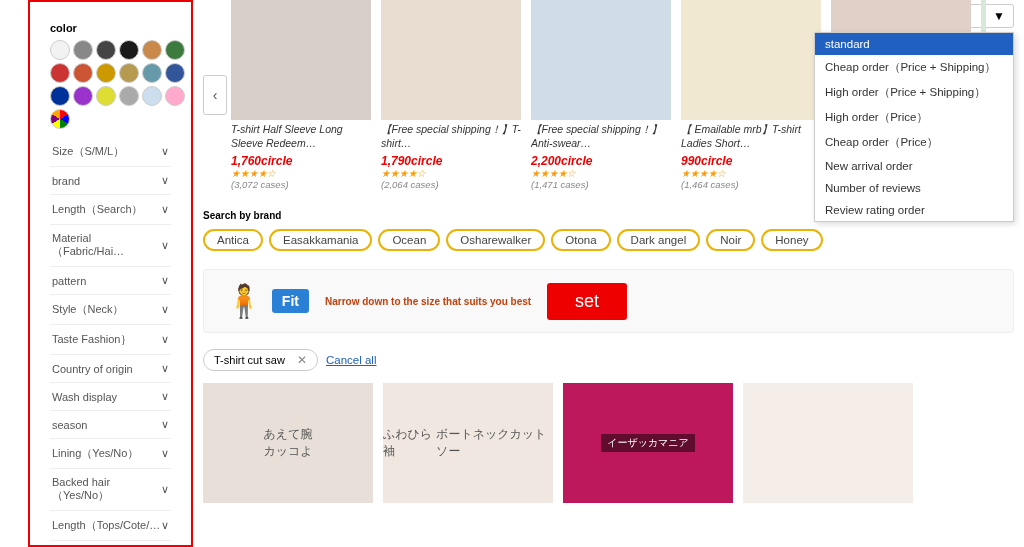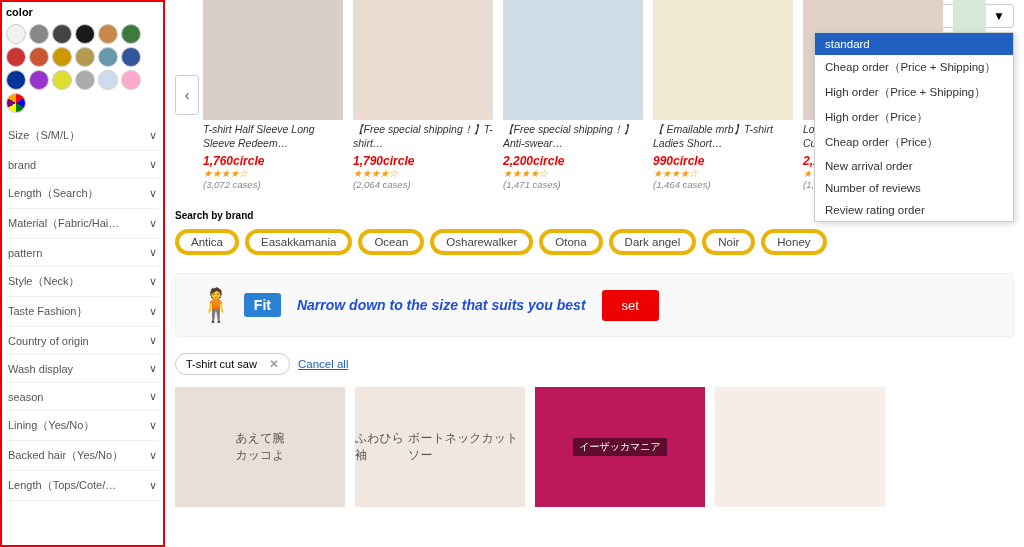--- a/index.html
+++ b/index.html
@@ -5,21 +5,22 @@
     * { box-sizing: border-box; margin: 0; padding: 0; }
     body { font-family: 'Meiryo', 'MS Gothic', sans-serif; font-size: 12px; background: #fff; overflow: hidden; }
     .page { display: flex; width: 1024px; height: 547px; overflow: hidden; }
 
     
     .sidebar {
       width: 165px;
       min-width: 165px;
       border: 2px solid #e00;
       overflow-y: auto;
-      padding: 4px;
+      padding: 20px;
+      margin-left: 28px;
     }
     .color-section { margin-bottom: 8px; }
     .color-section .section-title { font-size: 11px; font-weight: bold; margin-bottom: 6px; }
     .color-grid { display: grid; grid-template-columns: repeat(6, 20px); gap: 3px; }
     .color-swatch {
       width: 20px; height: 20px; border-radius: 50%; cursor: pointer; border: 1px solid #ccc;
     }
     .color-swatch.multi {
       background: conic-gradient(red 0deg 60deg, blue 60deg 120deg, green 120deg 180deg, yellow 180deg 240deg, purple 240deg 300deg, orange 300deg 360deg);
     }
@@ -51,39 +52,39 @@
     .product-title { font-size: 10.5px; color: #333; margin: 3px 0; line-height: 1.3; height: 28px; overflow: hidden; }
     .product-price { color: #e00; font-size: 12px; font-weight: bold; }
     .stars { color: #f90; font-size: 10px; }
     .review-count { color: #888; font-size: 9.5px; }
 
     
     .brand-section { padding: 8px 0; margin-bottom: 8px; }
     .brand-title { font-size: 10px; font-weight: bold; margin-bottom: 8px; }
     .brand-tags { display: flex; flex-wrap: wrap; gap: 6px; }
     .brand-tag {
-      border: 4px solid #eab308; border-radius: 14px; padding: 3px 12px;
+      border: 2px solid #eab308; border-radius: 14px; padding: 3px 12px;
       font-size: 11.5px; cursor: pointer; color: #444;
     }
 
     
     .fit-banner {
       background: #f9f9f9; border: 1px solid #eee; border-radius: 4px;
       display: flex; align-items: center; gap: 16px; padding: 12px 20px;
       margin: 10px 0;
     }
     .fit-figure { display: flex; align-items: center; gap: 8px; }
     .fit-badge {
       background: #2980d4; color: #fff; font-size: 14px; font-weight: bold;
       padding: 4px 10px; border-radius: 3px;
     }
-    .fit-text { font-size: 14px; font-weight: bold; color: #1d4ed8; font-style: italic; }
+    .fit-text { font-size: 10px; font-weight: bold; color: #c2410c; }
     .fit-set-btn {
-      background: #e00; color: #fff; border: none; padding: 8px 20px;
-      border-radius: 3px; font-size: 13px; cursor: pointer;
+      background: #e00; color: #fff; border: none; padding: 8px 28px;
+      border-radius: 3px; font-size: 18px; cursor: pointer;
     }
 
     
     .sort-area { position: absolute; top: 0; right: 10px; }
     .sort-container { position: relative; }
     .sort-label { font-size: 12px; color: #333; }
     .sort-select-wrapper {
       display: flex; align-items: center; gap: 6px; margin-top: 4px;
     }
     .sort-dropdown {

